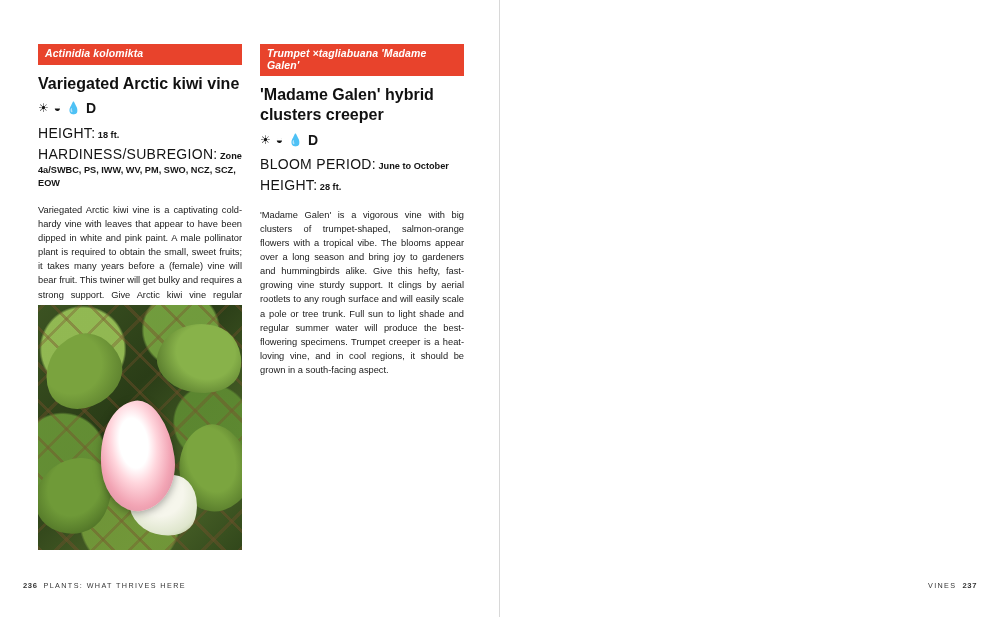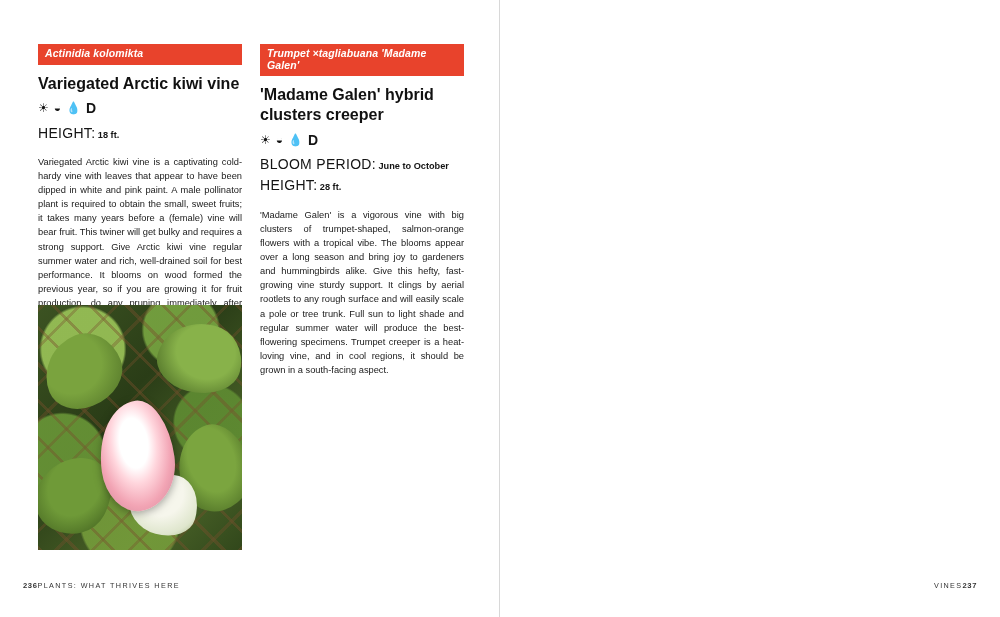--- a/index.html
+++ b/index.html
@@ -186,21 +186,21 @@
   
   .footer {
     position: absolute;
     bottom: 27px;
     font-size: 7.2px;
     letter-spacing: 1.2px;
     color: #333;
     text-transform: uppercase;
     display: flex;
     align-items: center;
-    gap: 0;
+    gap: 6px;
   }
   .footer-left { left: 23px; }
   .footer-right { right: 23px; margin-left: 16px; }
   .folio {
     font-weight: bold;
     font-size: 7.6px;
     letter-spacing: 0.6px;
   }
   .run-head { letter-spacing: 1.4px; }
 </style>
@@ -222,20 +222,24 @@
           <span class="icon ico-sun">☀</span>
           <span class="icon ico-partsun">◒</span>
           <span class="icon ico-drop">💧</span>
           <span class="icon ico-letter">D</span>
         </div>
 
         <div class="facts">
           <div class="fact-line">
             <span class="fact-key">HEIGHT:</span>
             <span class="fact-val">18 ft.</span>
+          </div>
+          <div class="fact-line">
+            <span class="fact-key">HARDINESS/SUBREGION:</span>
+            <span class="fact-val">Zone 4a/SWBC, PS, IWW, WV, PM, SWO, NCZ, SCZ, EOW</span>
           </div>
         </div>
 
         <div class="body-text">Variegated Arctic kiwi vine is a captivating cold-hardy vine with leaves that appear to have been dipped in white and pink paint. A male pollinator plant is required to obtain the small, sweet fruits; it takes many years before a (female) vine will bear fruit. This twiner will get bulky and requires a strong support. Give Arctic kiwi vine regular summer water and rich, well-drained soil for best performance. It blooms on wood formed the previous year, so if you are growing it for fruit production, do any pruning immediately after blooming in early summer.</div>
       </div>
 
       <div class="col">
         <div class="species-bar">Trumpet ×tagliabuana 'Madame Galen'</div>
 
         <div class="common-name">'Madame Galen' hybrid clusters creeper</div>

